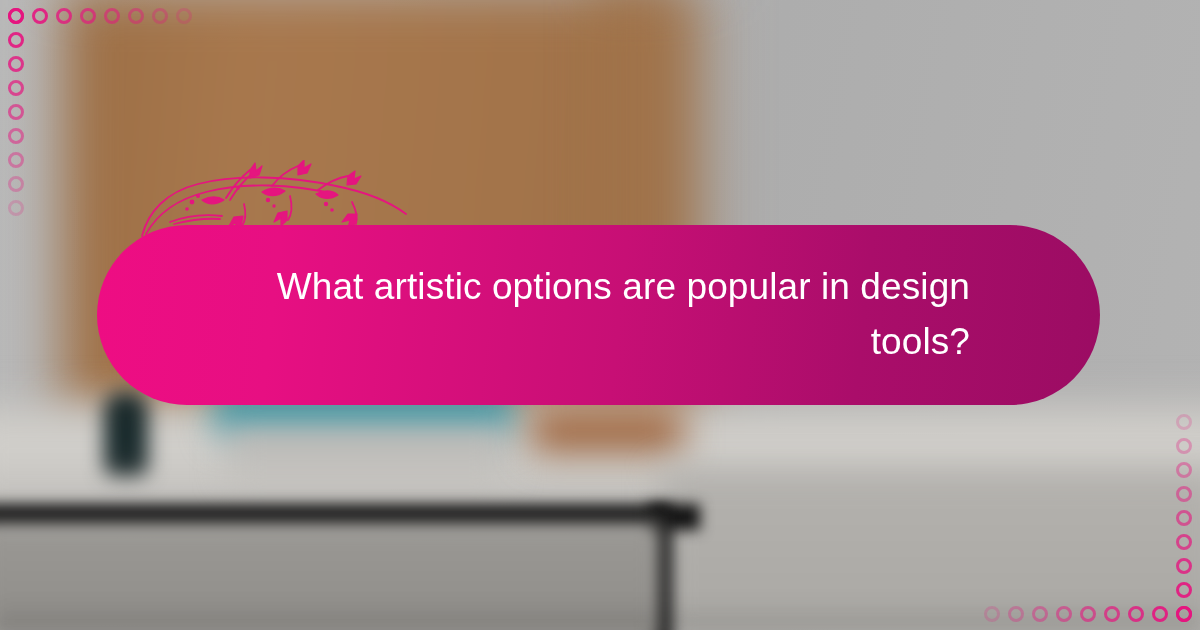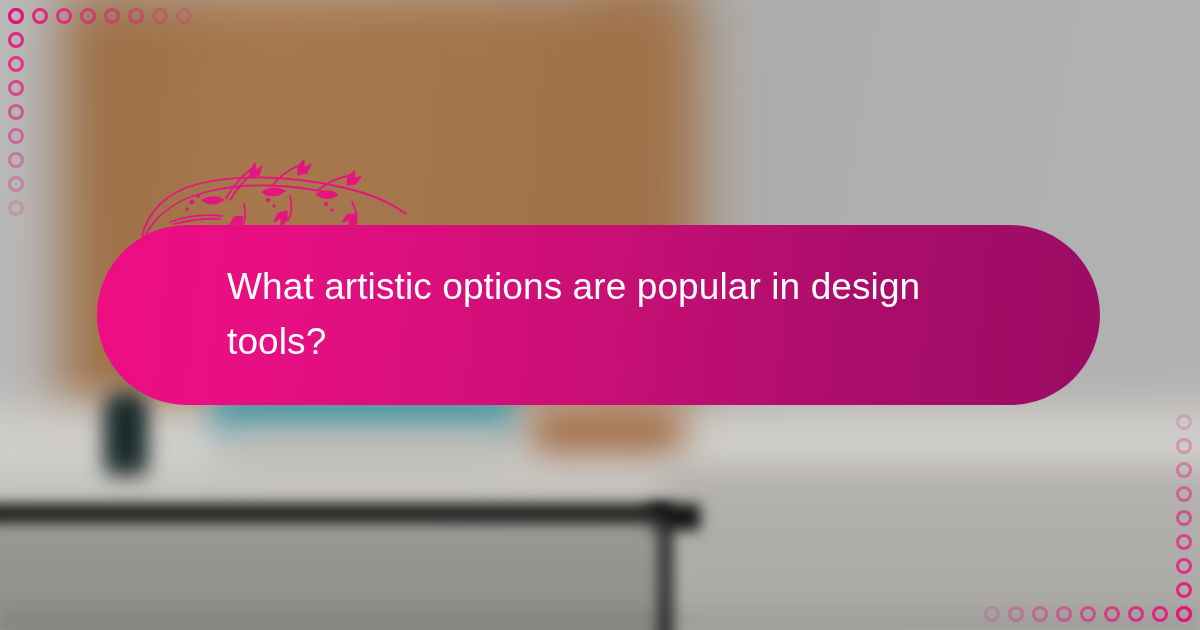--- a/index.html
+++ b/index.html
@@ -163,21 +163,21 @@
     justify-content: center;
     box-sizing: border-box;
     padding: 0 130px;
   }
   .banner-title {
     color: #ffffff;
     font-family: "Liberation Sans", sans-serif;
     font-size: 37px;
     font-weight: 400;
     line-height: 1.48;
-    text-align: left;
+    text-align: right;
     letter-spacing: 0.1px;
     margin: 0;
   }
 </style>
 </head>
 <body>
 
 <div id="canvas">
 
   <div class="photo-bg">

